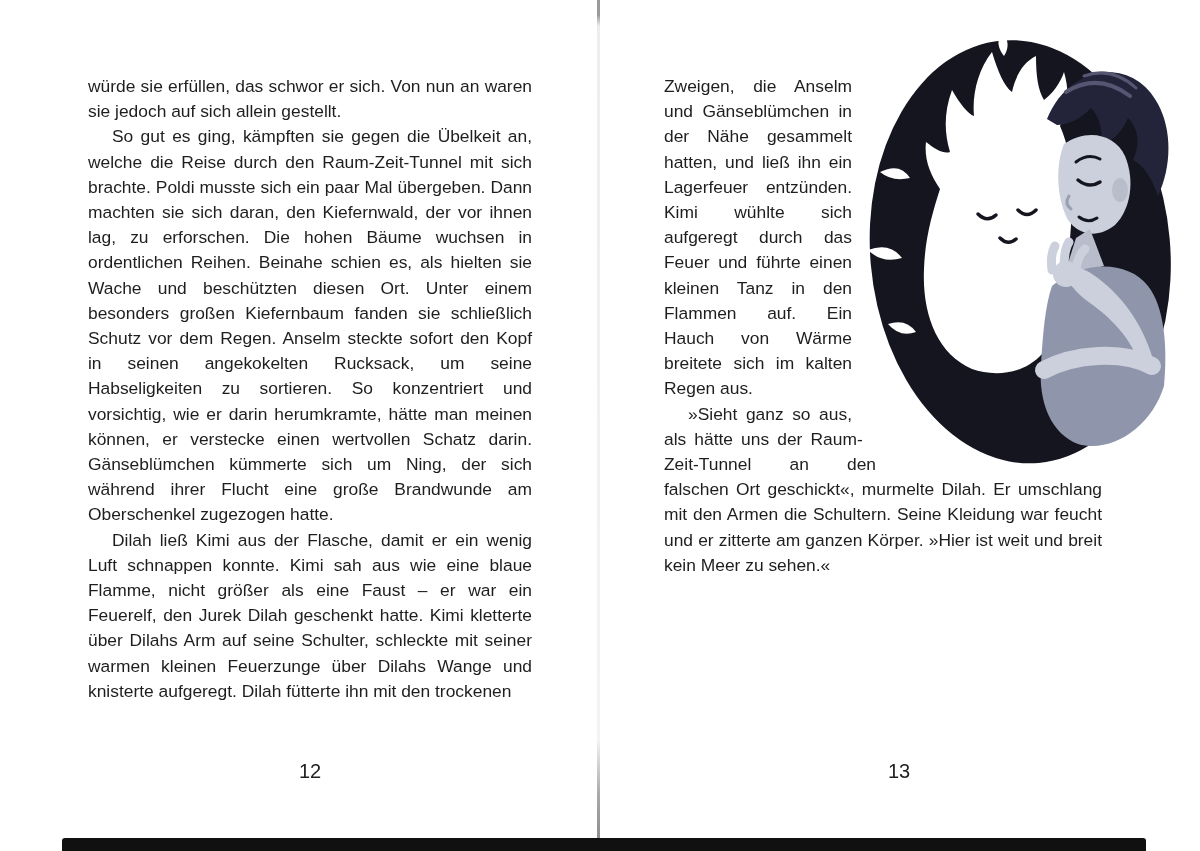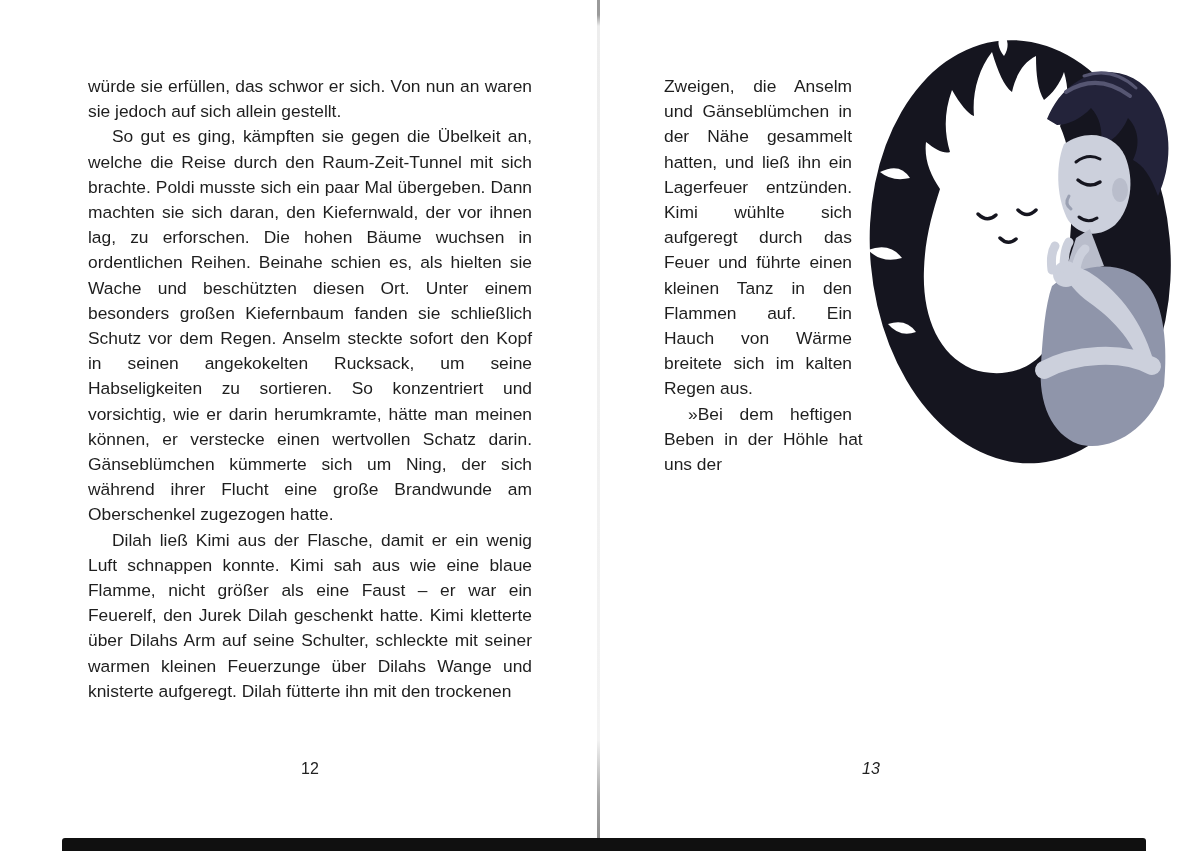--- a/index.html
+++ b/index.html
@@ -39,26 +39,26 @@
     top: -50px;
     right: -72px;
     width: 322px;
     height: 452px;
     pointer-events: none;
   }
 
   .pagenum {
     position: absolute;
     top: 760px;
-    font-size: 16px;
+    font-size: 20px;
     text-align: center;
     color: #222;
   }
   .pagenum.pleft  { left: 88px;  width: 444px; }
-  .pagenum.pright { left: 652px; width: 438px; font-style: italic; }
+  .pagenum.pright { left: 680px; width: 438px; }
 
   .gutter {
     position: absolute;
     left: 597px;
     top: 0;
     width: 3px;
     height: 838px;
     background: linear-gradient(to bottom,
       #9a9a9a 0px, #9a9a9a 15px,
       #ededed 26px, #f3f3f3 740px,
@@ -158,21 +158,21 @@
         C214,257 224,269 238,279
         C258,293 281,316 288,342 Z"></path>
 
       <circle cx="214" cy="250" r="13" fill="#ccd0dc"></circle>
       <path d="M200,246 q-2,-16 3,-24 M212,244 q0,-18 5,-26 M224,245 q2,-14 9,-20" stroke="#ccd0dc" stroke-width="9" fill="none" stroke-linecap="round"></path>
 
       <path d="M192,346 C222,330 270,326 300,342" stroke="#ccd0dc" stroke-width="18" fill="none" stroke-linecap="round"></path>
     </svg>
 
     <p>Zweigen, die Anselm und Gänseblümchen in der Nähe gesammelt hatten, und ließ ihn ein Lagerfeuer entzünden. Kimi wühlte sich aufgeregt durch das Feuer und führte einen kleinen Tanz in den Flammen auf. Ein Hauch von Wärme breitete sich im kalten Regen aus.</p>
-    <p class="indent">»Bei dem heftigen Beben in der Höhle hat uns der</p>
+    <p class="indent">»Sieht ganz so aus, als hätte uns der Raum-Zeit-Tunnel an den falschen Ort geschickt«, murmelte Dilah. Er umschlang mit den Armen die Schultern. Seine Kleidung war feucht und er zitterte am ganzen Körper. »Hier ist weit und breit kein Meer zu sehen.«</p>
   </div>
   <div class="pagenum pright">13</div>
 
   <div class="gutter"></div>
 
   <div class="bottom-bar"></div>
 
 </div>
 
 </body></html>

